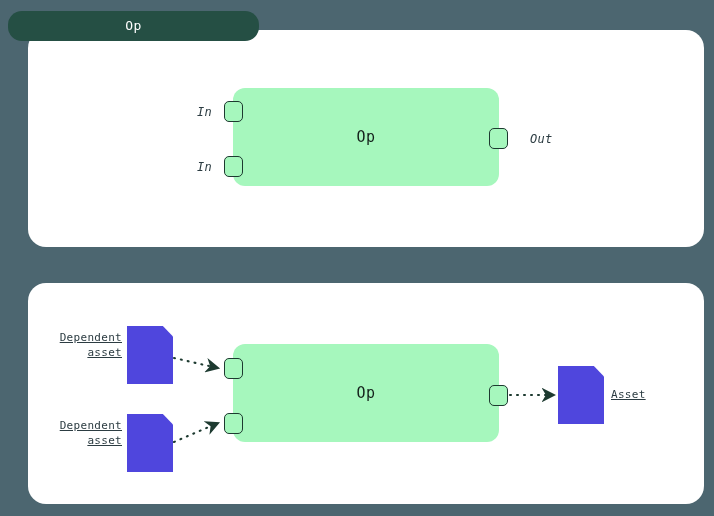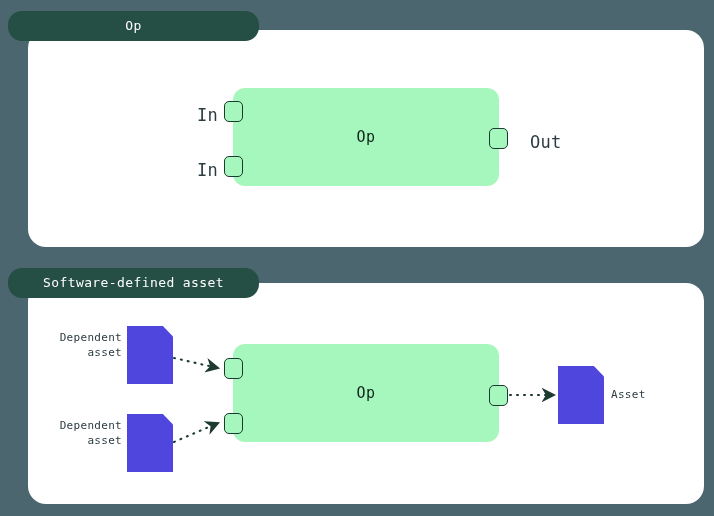--- a/index.html
+++ b/index.html
@@ -70,24 +70,25 @@
     width: 19px;
     height: 21px;
     background: #a6f7bd;
     border: 1.6px solid #1d3a30;
     border-radius: 5px;
     box-sizing: border-box;
   }
 
   .port-label {
     position: absolute;
-    font-size: 17px;
+    font-size: 12px;
     color: #2c3c42;
     white-space: nowrap;
     letter-spacing: 0.3px;
+    font-style: italic;
   }
 
   
   #port-in-1-top  { left: 224px; top: 101px; }
   #port-in-2-top  { left: 224px; top: 156px; }
   #port-out-top   { left: 489px; top: 128px; }
   #label-in-1-top { left: 197px; top: 105px; }
   #label-in-2-top { left: 197px; top: 160px; }
   #label-out-top  { left: 530px; top: 132px; }
 
@@ -108,20 +109,21 @@
   #asset-dep-2 { left: 127px; top: 414px; }
   #asset-out   { left: 558px; top: 366px; }
 
   .asset-label {
     position: absolute;
     font-size: 11px;
     color: #2c3c42;
     line-height: 15px;
     white-space: pre;
     letter-spacing: 0.3px;
+    text-decoration: underline;
   }
   .asset-label.right-align { text-align: right; }
   #label-dep-1 { left: 22px;  top: 330px; width: 100px; }
   #label-dep-2 { left: 22px;  top: 418px; width: 100px; }
   #label-asset { left: 611px; top: 387px; }
 
   
   #connectors {
     position: absolute;
     left: 0;
@@ -146,21 +148,20 @@
   <div class="port" id="port-in-1-top"></div>
   <div class="port-label" id="label-in-1-top">In</div>
 
   <div class="port" id="port-in-2-top"></div>
   <div class="port-label" id="label-in-2-top">In</div>
 
   <div class="port" id="port-out-top"></div>
   <div class="port-label" id="label-out-top">Out</div>
 
   <div class="panel" id="panel-asset"></div>
-  <div class="panel-tab" id="tab-asset">Software-defined asset</div>
 
   <div class="op-node" id="op-node-bottom">
     <div class="op-node-label">Op</div>
   </div>
 
   <div class="port" id="port-in-1-bot"></div>
   <div class="port" id="port-in-2-bot"></div>
   <div class="port" id="port-out-bot"></div>
 
   <div class="asset-shape" id="asset-dep-1"></div>

